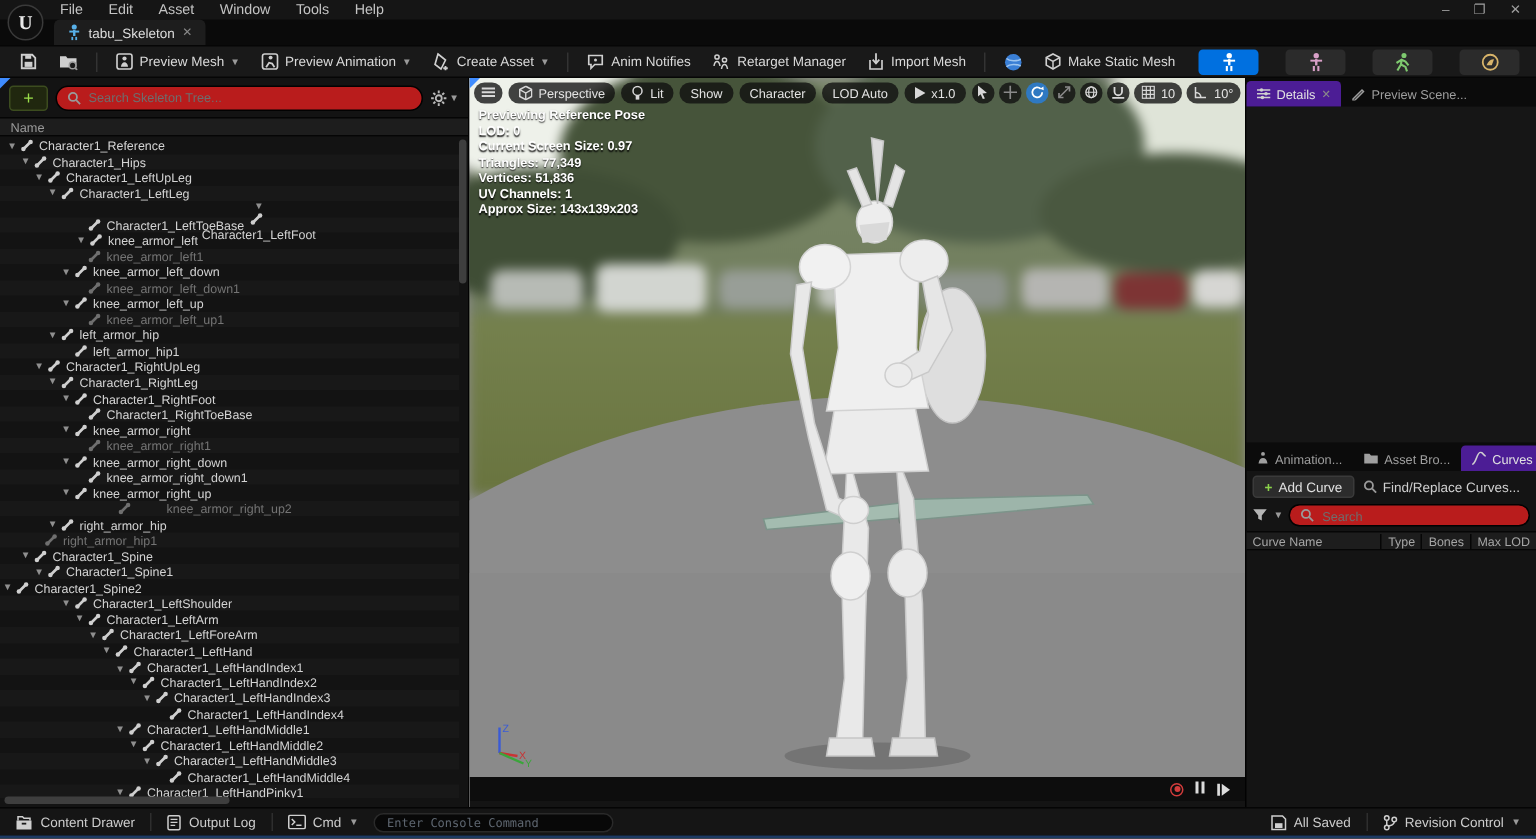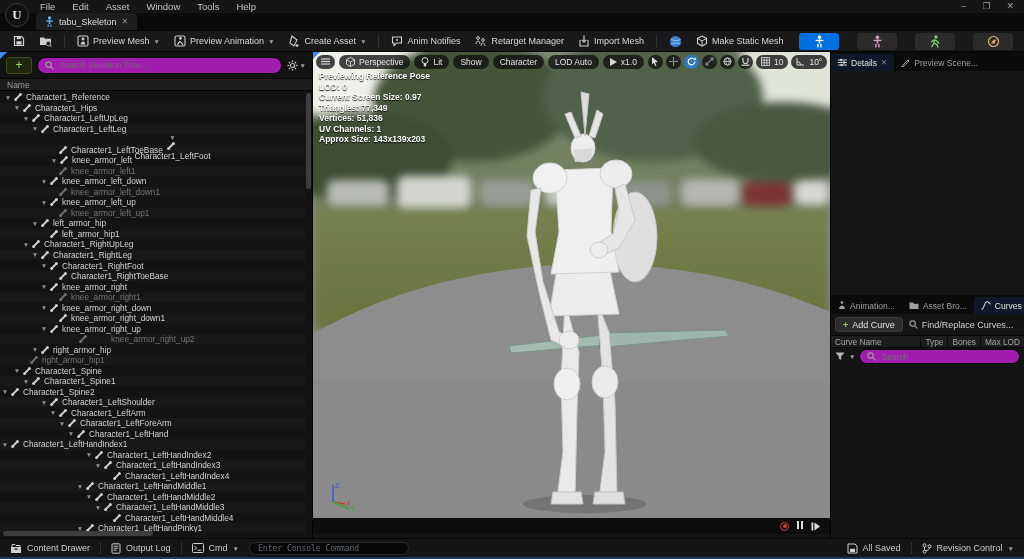--- a/index.html
+++ b/index.html
@@ -25,21 +25,21 @@
   .chev{font-size:6.5px;color:#9a9a9a}
   #modes{margin-left:auto;display:flex;gap:18px;padding-right:4px}
   .mode{width:40px;height:17px;border-radius:3px;background:#2b2b2b;display:flex;align-items:center;justify-content:center}
   .mode.active{background:#0070e0}
 
   
   #left-panel{left:0;top:52px;width:313px;height:486px;background:#131313;border-right:1px solid #020202}
   #lp-corner{position:absolute;left:0;top:0;width:0;height:0;border-top:7px solid #3f8cff;border-right:7px solid transparent}
   #lp-head{position:absolute;left:0;top:0;width:100%;height:26px;display:flex;align-items:center;gap:5px;padding:0 6px}
   #add-bone-btn{width:26px;height:17px;background:#20270f;border:1px solid #3c4c1f;border-radius:3px;color:#9ade4a;font-size:12px;line-height:14px;text-align:center}
-  .searchpill{flex:1;height:17px;background:#a21caf;border:1px solid #020202;border-radius:9px;display:flex;align-items:center;gap:5px;padding:0 7px}
+  .searchpill{flex:1;height:17px;background:#b91c1c;border:1px solid #020202;border-radius:9px;display:flex;align-items:center;gap:5px;padding:0 7px}
   .searchpill input{flex:1;background:transparent;border:0;outline:0;color:#bdbdbd;font-size:8.5px;font-family:"Liberation Sans",sans-serif}
   .searchpill input::placeholder{color:#6e6e6e}
   #lp-gear{display:flex;align-items:center;gap:2px;color:#b9b9b9}
   #name-header{position:absolute;left:0;top:26px;width:100%;height:13px;background:#1d1d1d;border-top:1px solid #050505;border-bottom:1px solid #050505;color:#9b9b9b;font-size:8.5px;line-height:12px;padding:0 7px}
   #tree-rows{position:absolute;left:0;top:40px;width:306px;height:440px;overflow:hidden}
   .trow{height:10.52px;display:flex;align-items:center;white-space:nowrap;font-size:8.3px;color:#d4d4d4}
   .trow:nth-child(even){background:#181818}
   .trow.dim{color:#747474}
   .expander{width:10px;font-size:6.5px;color:#8f8f8f;text-align:center;flex:none}
   .bone-ic{flex:none;margin-right:3px}
@@ -66,21 +66,21 @@
   #playbar{position:absolute;left:0;bottom:4px;width:100%;height:16px;background:#0d0d0d;display:flex;align-items:center;justify-content:flex-end;gap:7px;padding:0 10px;z-index:10}
   #vp-bottom{position:absolute;left:0;bottom:0;width:100%;height:4px;background:#141414}
   #rec-btn{width:9px;height:9px;border:1.6px solid #d23c3c;border-radius:50%;display:flex;align-items:center;justify-content:center}
   #rec-btn i{width:4px;height:4px;background:#d23c3c;border-radius:50%}
   .pp-bar{display:inline-block;width:2px;height:8px;background:#dcdcdc;margin:0 1px}
 
   
   #right-panel{left:830px;top:52px;width:194px;height:486px;background:#141414;border-left:1px solid #020202}
   .rtabs{position:relative;width:100%;height:19px;background:#0b0b0b;display:flex;align-items:flex-end}
   .rtab{height:17px;display:flex;align-items:center;gap:4px;padding:0 7px;color:#9f9f9f;font-size:8.5px;white-space:nowrap}
-  .rtab.active{background:#0f172a;color:#e2e2e2;border-radius:3px 3px 0 0}
+  .rtab.active{background:#4c1d95;color:#e2e2e2;border-radius:3px 3px 0 0}
   .rtab .close{font-size:7.5px;color:#8a8a8a}
   #details-body{width:100%;height:224px;background:#161616}
   #curves-toolbar{display:flex;align-items:center;gap:6px;padding:3px 4px}
   #add-curve-btn{display:flex;align-items:center;gap:4px;height:15px;background:#2c2c2c;border:1px solid #3a3a3a;border-radius:3px;padding:0 7px;color:#e0e0e0}
   #add-curve-btn .plus{color:#8bd34a;font-weight:bold}
   #find-replace{display:flex;align-items:center;gap:4px;color:#cfcfcf}
   #curves-filter{display:flex;align-items:center;gap:4px;padding:1px 4px 3px}
   #curve-cols{display:flex;align-items:center;height:13px;background:#1d1d1d;border-top:1px solid #060606;border-bottom:1px solid #060606;color:#a5a5a5;font-size:8.3px}
   #curve-cols span{padding:0 4px;border-left:1px solid #060606}
   #curve-cols span:first-child{flex:1;border-left:0}
@@ -564,21 +564,21 @@
       </div>
       <div class="trow" style="padding-left: 66px;">
         <span class="expander">▼</span>
         <svg width="10" height="10" viewBox="0 0 10 10" class="bone-ic">
           <line x1="3" y1="7" x2="7" y2="3" stroke="#cfcfcf" stroke-width="1.8" stroke-linecap="round"></line>
           <circle cx="2.6" cy="7.4" r="1.5" fill="#cfcfcf"></circle>
           <circle cx="7.4" cy="2.6" r="1.5" fill="#cfcfcf"></circle>
         </svg>
         <span>Character1_LeftHand</span>
       </div>
-      <div class="trow" style="">
+      <div class="trow" style="padding-left: 75px; align-items: flex-end;">
         <span class="expander">▼</span>
         <svg width="10" height="10" viewBox="0 0 10 10" class="bone-ic">
           <line x1="3" y1="7" x2="7" y2="3" stroke="#cfcfcf" stroke-width="1.8" stroke-linecap="round"></line>
           <circle cx="2.6" cy="7.4" r="1.5" fill="#cfcfcf"></circle>
           <circle cx="7.4" cy="2.6" r="1.5" fill="#cfcfcf"></circle>
         </svg>
         <span>Character1_LeftHandIndex1</span>
       </div>
       <div class="trow" style="padding-left: 84px;">
         <span class="expander">▼</span>
@@ -906,38 +906,38 @@
       <span>Add Curve</span>
     </div>
     <div id="find-replace">
       <svg class="ic" width="9" height="9" viewBox="0 0 9 9">
           <circle cx="3.6" cy="3.6" r="2.7" fill="none" stroke="#9a9a9a" stroke-width="1.2"></circle>
           <line x1="5.8" y1="5.8" x2="8.4" y2="8.4" stroke="#9a9a9a" stroke-width="1.2"></line>
         </svg>
       <span>Find/Replace Curves...</span>
     </div>
   </div>
+  <div id="curves-filter">
+    <svg class="ic" width="10" height="9" viewBox="0 0 10 9">
+        <path d="M0.5 0.5h9L6.2 4.6V8L3.8 6.8V4.6z" fill="#b5b5b5"></path>
+      </svg>
+    <span class="chev">▼</span>
+    <div class="searchpill" style="height:15px">
+      <svg class="ic" width="9" height="9" viewBox="0 0 9 9">
+          <circle cx="3.6" cy="3.6" r="2.7" fill="none" stroke="#9a9a9a" stroke-width="1.2"></circle>
+          <line x1="5.8" y1="5.8" x2="8.4" y2="8.4" stroke="#9a9a9a" stroke-width="1.2"></line>
+        </svg>
+      <input placeholder="Search" style="">
+    </div>
+  </div>
   <div id="curve-cols">
     <span>Curve Name</span>
     <span>Type</span>
     <span>Bones</span>
     <span>Max LOD</span>
-  </div>
-  <div id="curves-filter">
-    <svg class="ic" width="10" height="9" viewBox="0 0 10 9">
-        <path d="M0.5 0.5h9L6.2 4.6V8L3.8 6.8V4.6z" fill="#b5b5b5"></path>
-      </svg>
-    <span class="chev">▼</span>
-    <div class="searchpill" style="height:15px">
-      <svg class="ic" width="9" height="9" viewBox="0 0 9 9">
-          <circle cx="3.6" cy="3.6" r="2.7" fill="none" stroke="#9a9a9a" stroke-width="1.2"></circle>
-          <line x1="5.8" y1="5.8" x2="8.4" y2="8.4" stroke="#9a9a9a" stroke-width="1.2"></line>
-        </svg>
-      <input placeholder="Search" style="">
-    </div>
   </div>
   <div style="height:160px"></div>
 </div>
 
 <div id="status-bar" class="abs">
   <div class="sb-item">
     <svg class="ic" width="12" height="11" viewBox="0 0 12 11">
         <path d="M1 4h10v6H1z" fill="#cfcfcf"></path>
         <path d="M2 4V1.5h3l1 1h4V4" fill="none" stroke="#cfcfcf"></path>
         <rect x="4.5" y="5.5" width="3" height="1.2" fill="#1a1a1a"></rect>

